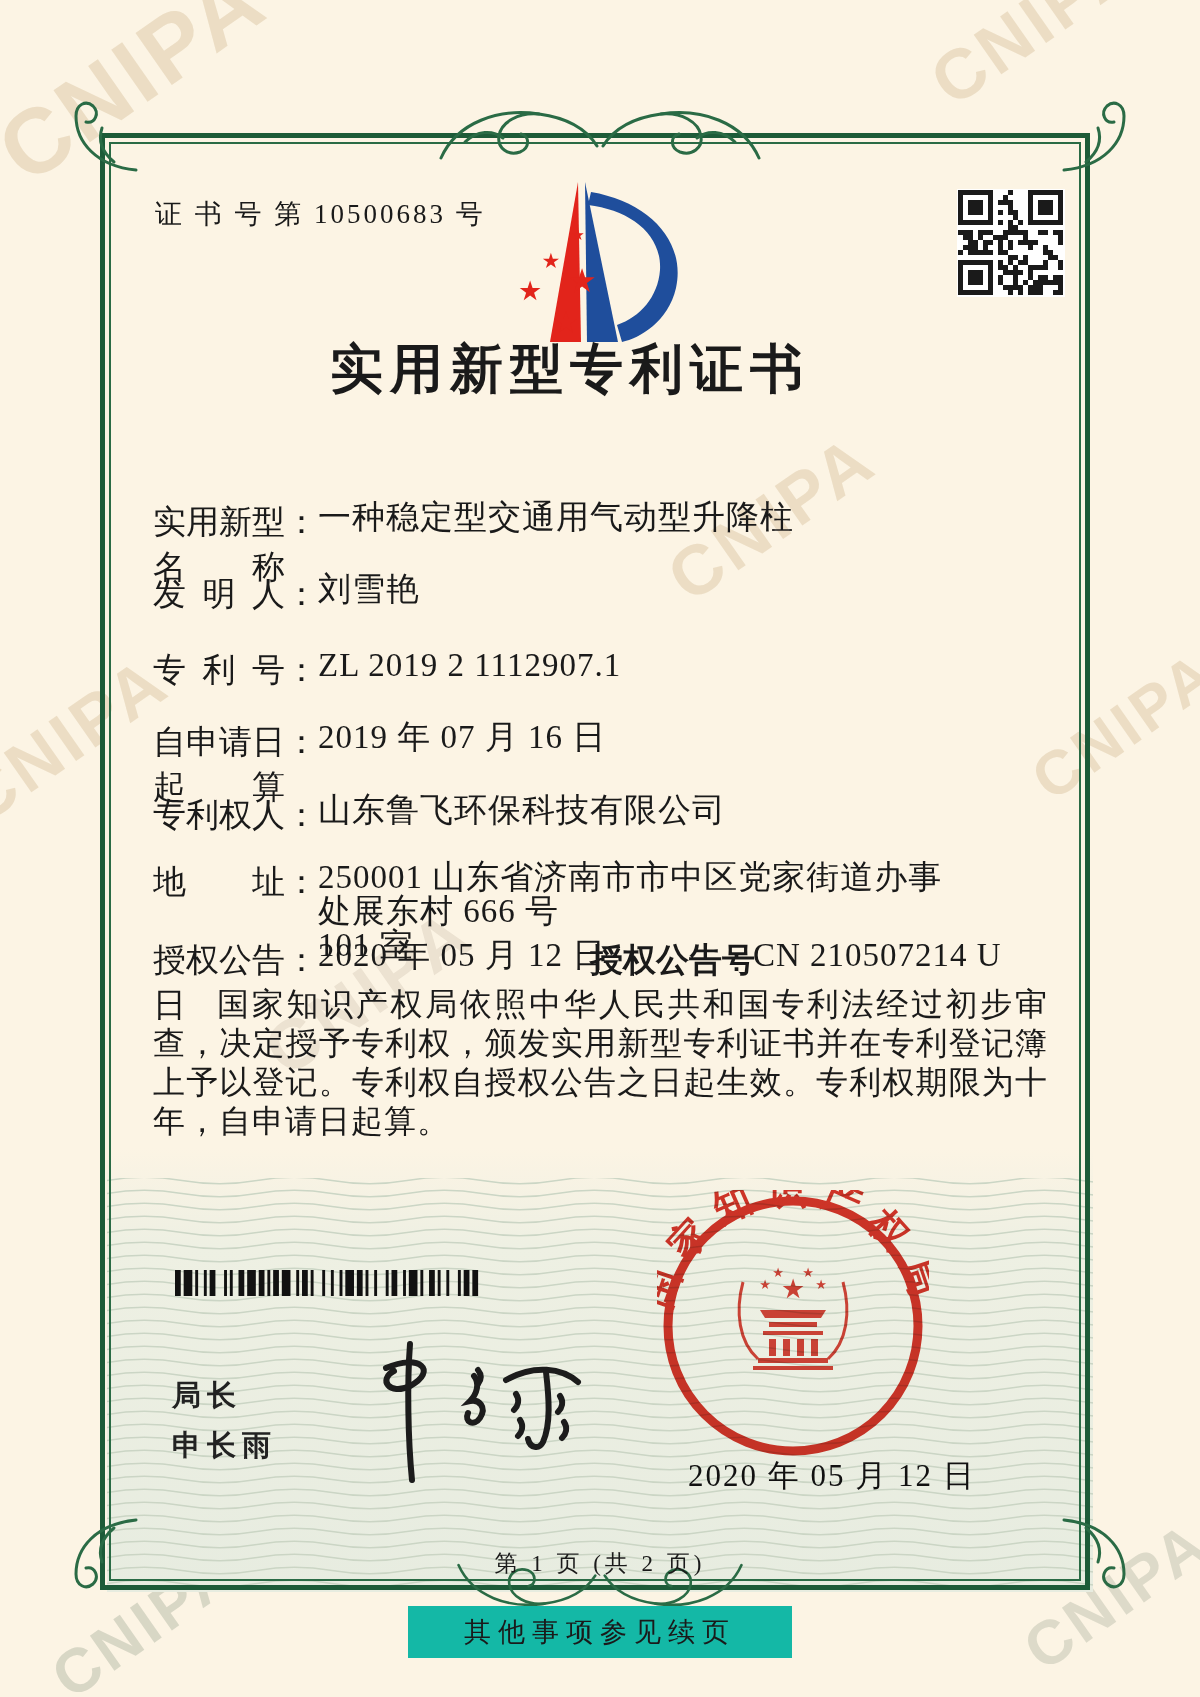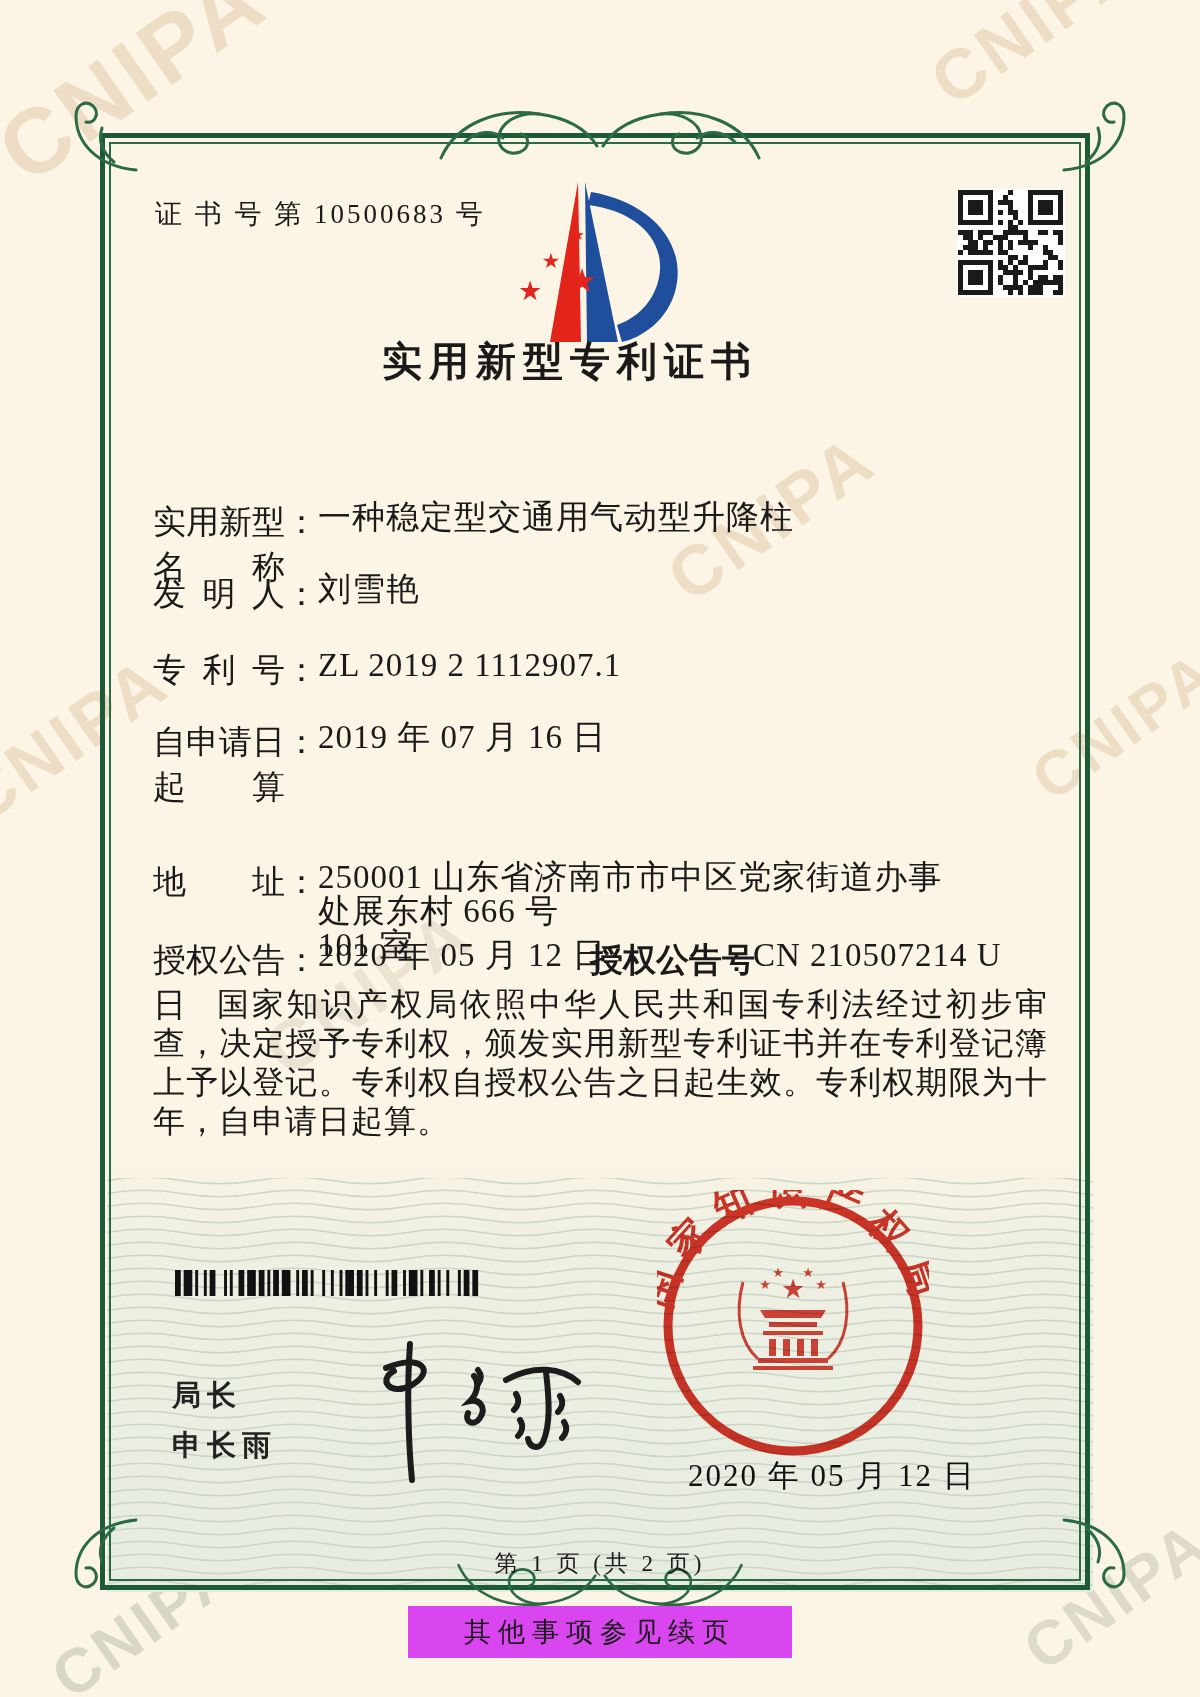--- a/index.html
+++ b/index.html
@@ -33,21 +33,21 @@
     border:5px solid #1d5b38;box-sizing:border-box;pointer-events:none;
   }
   .frame-inner{position:absolute;inset:4px;border:2px solid #2a6b45;}
   .orn{position:absolute;z-index:4;pointer-events:none;}
   
   .cert-no{position:absolute;z-index:5;left:155px;top:196px;font-size:27px;letter-spacing:3px;}
   .logo{position:absolute;z-index:5;left:478px;top:176px;width:234px;height:172px;}
   .qr{position:absolute;z-index:5;left:957px;top:189px;width:108px;height:108px;}
   .title{
     position:absolute;z-index:5;left:0;right:60px;top:334px;margin:0;
-    text-align:center;font-size:40px;font-weight:bold;letter-spacing:7px;
+    text-align:center;font-size:53px;font-weight:bold;letter-spacing:7px;
   }
   
   .frow{position:absolute;z-index:5;left:153px;font-size:33px;width:900px;}
   .f-label{display:inline-block;width:132px;text-align:justify;text-align-last:justify;vertical-align:top;}
   .f-colon{display:inline-block;vertical-align:top;}
   .f-value{display:inline-block;vertical-align:top;letter-spacing:1px;max-width:640px;line-height:34px;}
   .frow.r0{top:500px;}
   .frow.r1{top:572px;}
   .frow.r2{top:648px;}
   .frow.r3{top:720px;}
@@ -73,21 +73,21 @@
   .dir-name{top:1426px;}
   .sig{position:absolute;z-index:6;left:348px;top:1328px;width:250px;height:165px;}
   .seal{position:absolute;z-index:6;left:657px;top:1190px;width:272px;height:272px;
         mix-blend-mode:multiply;opacity:0.93;}
   .seal-date{position:absolute;z-index:7;left:688px;top:1455px;font-size:31px;letter-spacing:2px;color:#111;}
   .page-info{position:absolute;z-index:5;left:0;right:0;top:1548px;text-align:center;font-size:23px;letter-spacing:4px;}
   .cont-note{
     position:absolute;z-index:5;left:0;right:0;top:1606px;text-align:center;
   }
   .cont-note span{
-    display:inline-block;background:#d946ef;padding:8px 56px;
+    display:inline-block;background:#14b8a6;padding:8px 56px;
     font-size:27px;letter-spacing:7px;
   }
 </style>
 </head>
 <body>
 
 <div class="page">
 
   <div class="wm wm1">CNIPA</div>
   <div class="wm wm2">CNIPA</div>
@@ -425,20 +425,23 @@
   </div>
   <div class="frow r1">
     <span class="f-label">发明人</span><span class="f-colon">：</span><span class="f-value">刘雪艳</span>
   </div>
   <div class="frow r2">
     <span class="f-label">专利号</span><span class="f-colon">：</span><span class="f-value">ZL 2019 2 1112907.1</span>
   </div>
   <div class="frow r3">
     <span class="f-label">自申请日起算</span><span class="f-colon">：</span><span class="f-value">2019 年 07 月 16 日</span>
   </div>
+  <div class="frow r4">
+    <span class="f-label">专利权人</span><span class="f-colon">：</span><span class="f-value">山东鲁飞环保科技有限公司</span>
+  </div>
   <div class="frow r5">
     <span class="f-label">地址</span><span class="f-colon">：</span><span class="f-value"><span>250001 山东省济南市市中区党家街道办事处展东村 666 号</span><br><span>101 室</span></span>
   </div>
   <div class="frow r6" style="position:absolute;">
     <span class="f-label">授权公告日</span><span class="f-colon">：</span><span class="f-value">2020 年 05 月 12 日</span>
     <span class="pair2">
       <span class="f-label">授权公告号</span><span class="f-colon">：</span><span class="f-value">CN 210507214 U</span>
     </span>
   </div>
 

